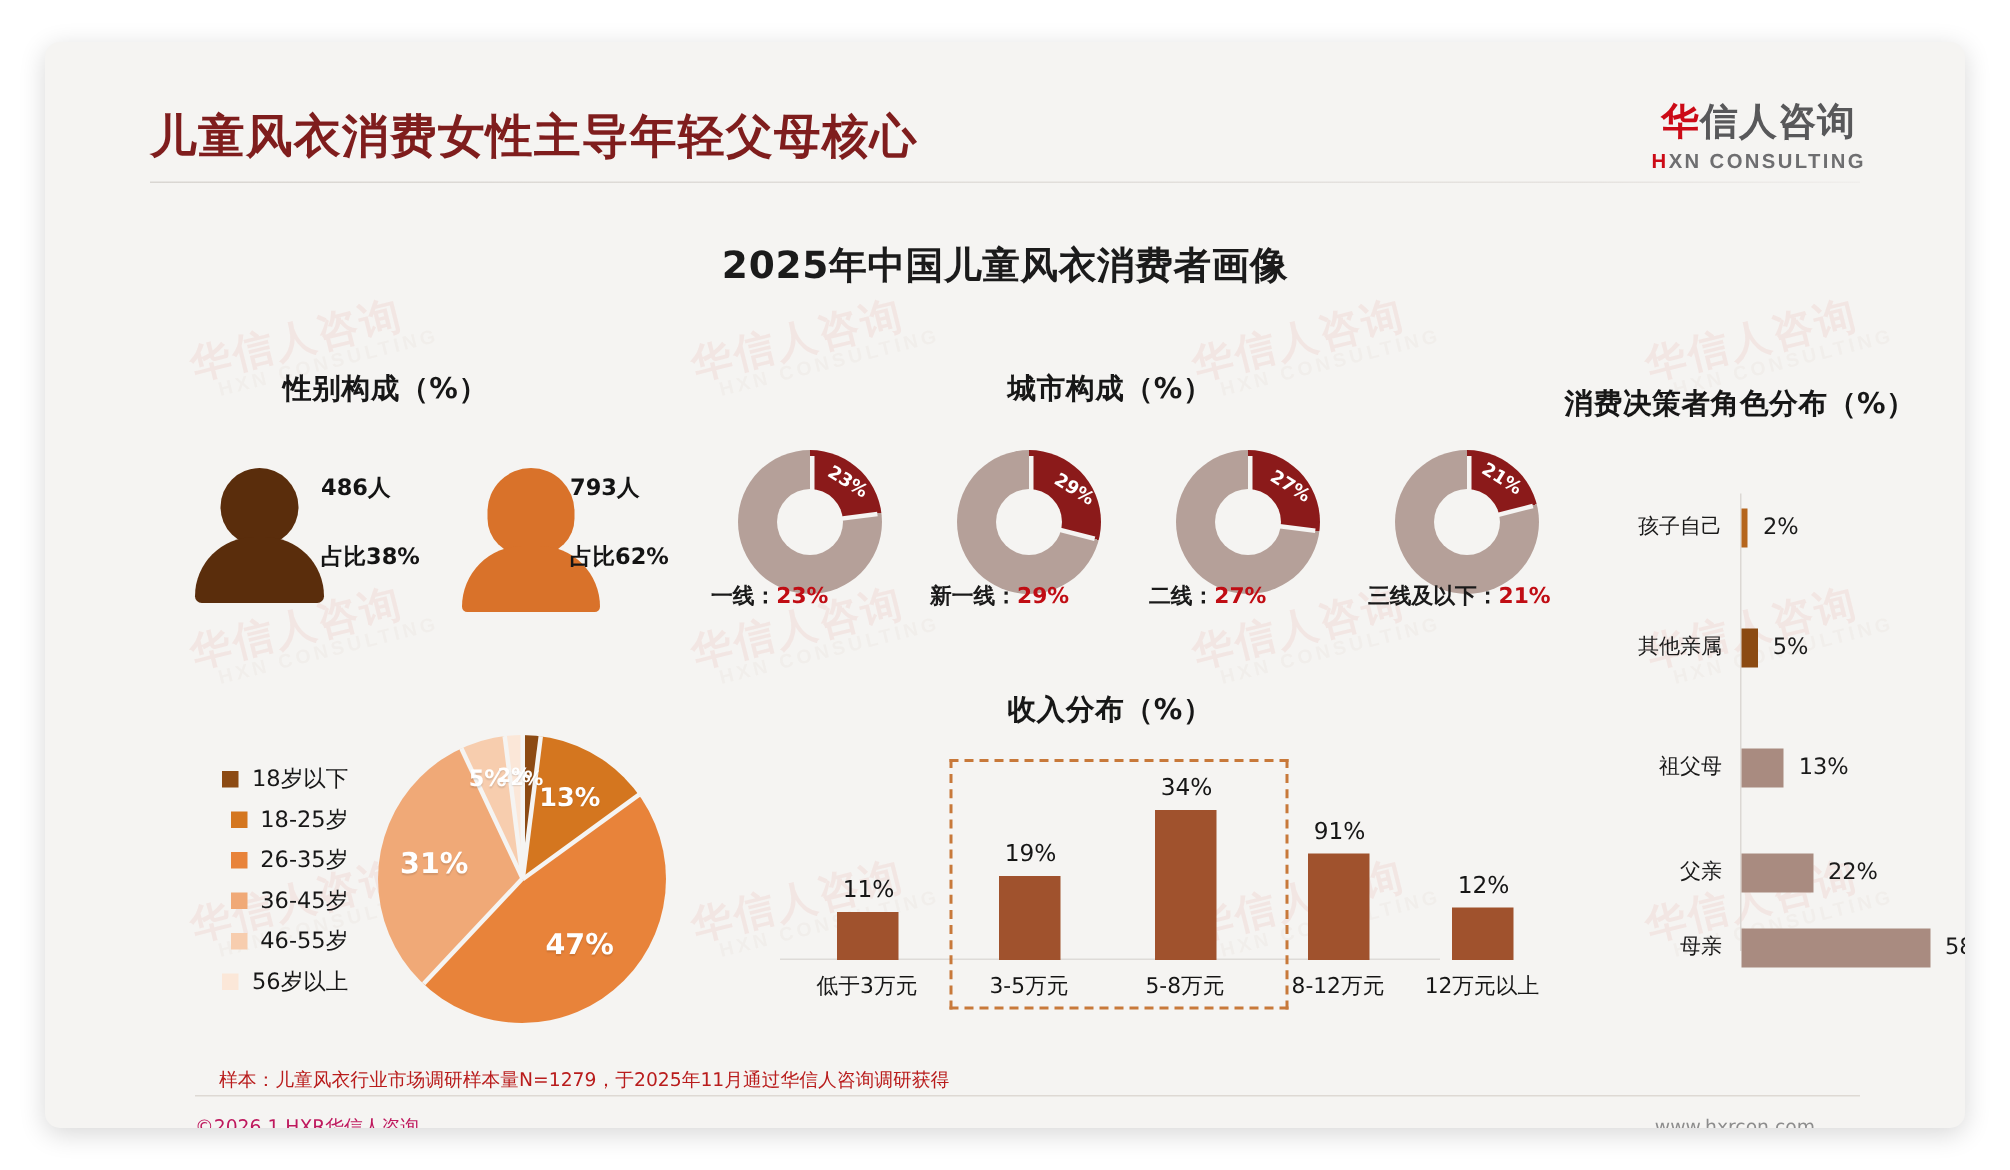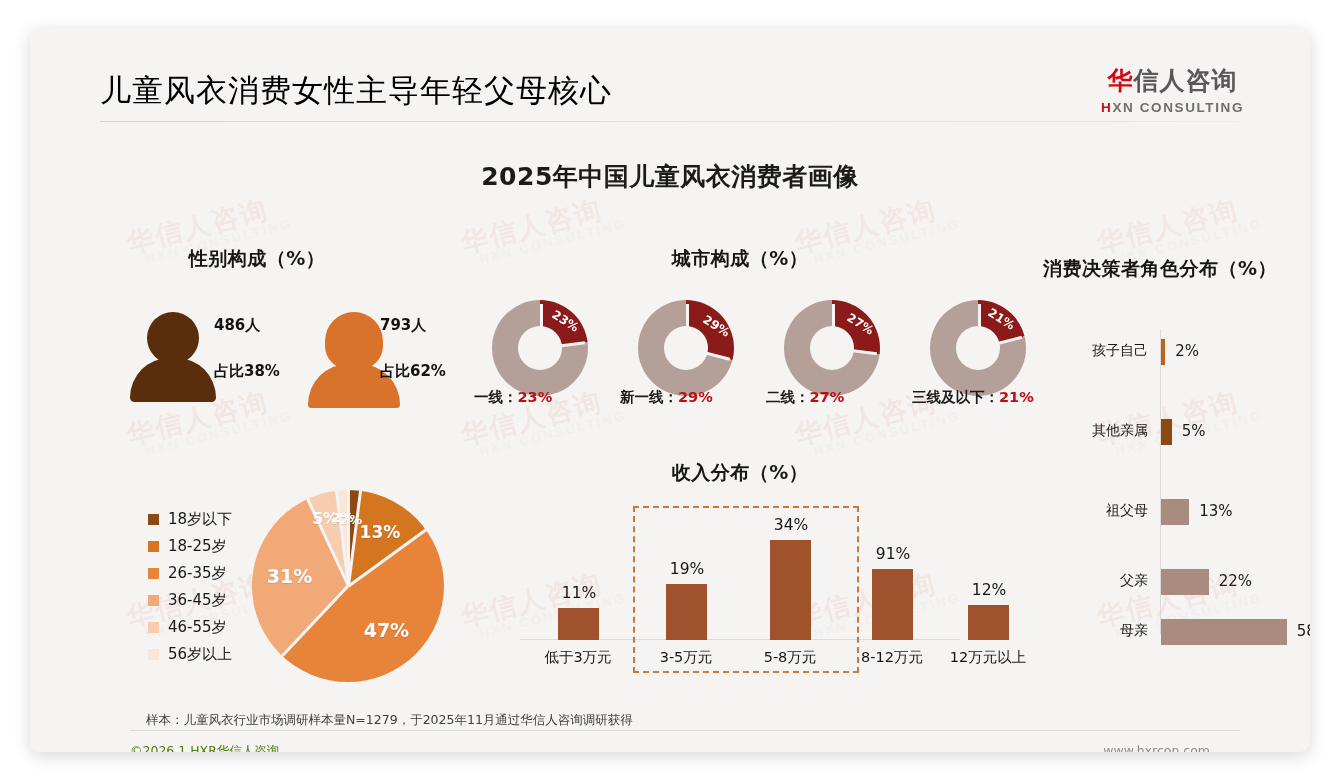--- a/index.html
+++ b/index.html
@@ -35,21 +35,21 @@
   .wm .en{
     display:block;
     margin-top:-6px;margin-left:14px;
     font-size:13px;font-weight:700;letter-spacing:2.5px;
     color:#eeeae6;
   }
 
   
   .title{
     position:absolute;left:70px;top:42px;
-    font-size:31px;font-weight:400;color:#000000;
+    font-size:31px;font-weight:700;color:#7f1d1d;
     letter-spacing:1px;
     font-family:"DejaVu Sans",sans-serif;
   }
   .hdr-rule{
     position:absolute;left:70px;top:93px;width:1140px;height:1px;
     background:linear-gradient(to right,#d9d6d2,#e6e3e0 85%,#f0eeec);
   }
   .logo{position:absolute;right:66px;top:36px;text-align:center;}
   .logo-cn{font-size:25px;font-weight:700;letter-spacing:1px;
     font-family:"DejaVu Sans",sans-serif;}
@@ -104,21 +104,21 @@
   .d-cap b{color:#c00d14;}
 
   
   #age-title{left:72px;top:392px;width:310px;}
   .pie{position:absolute;left:222px;top:462px;width:192px;height:192px;border-radius:50%;}
   .pie .sep{position:absolute;left:95px;top:0;width:2.6px;height:96px;
      background:#f5f4f2;transform-origin:50% 96px;}
   .pie-lbl{position:absolute;color:#fff;font-weight:700;
      font-family:"DejaVu Sans",sans-serif;text-shadow:0 1px 1px rgba(0,0,0,.12);}
   .legend{position:absolute;left:118px;top:478px;}
-  .leg-row{display:flex;align-items:center;height:27px;}
+  .leg-row{display:flex;align-items:center;height:27px;justify-content:flex-end;}
   .leg-sw{width:11px;height:11px;margin-right:9px;flex:0 0 auto;}
   .leg-tx{font-size:15px;color:#171717;font-family:"DejaVu Sans",sans-serif;}
 
   
   #income-title{left:490px;top:432px;width:440px;}
   .inc{position:absolute;left:490px;top:470px;width:440px;height:175px;}
   .inc-axis{position:absolute;left:0;bottom:33px;width:440px;height:1px;background:#dedbd8;}
   .bar{position:absolute;bottom:33px;width:41px;background:#a0522d;}
   .bar-v{position:absolute;font-size:15.5px;color:#161616;
      font-family:"DejaVu Sans",sans-serif;text-align:center;width:70px;}
@@ -131,24 +131,24 @@
   .dec{position:absolute;left:1000px;top:295px;width:270px;height:320px;}
   .dec-axis{position:absolute;left:130px;top:6px;width:1px;height:305px;background:#dcd8d4;}
   .dec-row{position:absolute;height:26px;left:0;width:270px;}
   .dec-name{position:absolute;right:152px;top:3px;font-size:14px;color:#1a1a1a;
      font-family:"DejaVu Sans",sans-serif;white-space:nowrap;}
   .dec-bar{position:absolute;left:131px;height:26px;background:#a98b80;}
   .dec-val{position:absolute;top:3px;font-size:15px;color:#1a1a1a;
      font-family:"DejaVu Sans",sans-serif;white-space:nowrap;}
 
   
-  .samp{position:absolute;left:116px;top:684px;font-size:12.5px;color:#404040;
+  .samp{position:absolute;left:116px;top:684px;font-size:12.5px;color:#b91c1c;
      font-family:"DejaVu Sans",sans-serif;}
   .ft-rule{position:absolute;left:100px;top:702px;width:1110px;height:1px;background:#ded9d4;}
-  .ft-l{position:absolute;left:100px;top:715px;font-size:12.5px;color:#4d7c0f;
+  .ft-l{position:absolute;left:100px;top:715px;font-size:12.5px;color:#be185d;
      font-family:"DejaVu Sans",sans-serif;}
   .ft-r{position:absolute;right:100px;top:715px;font-size:12.5px;color:#8d8d8d;
      font-family:"DejaVu Sans",sans-serif;}
 </style>
 </head>
 <body>
 
 <div class="slide">
 
   <div class="wm" style="left:96px;top:178px;"><span class="cn">华信人咨询</span><span class="en">HXN CONSULTING</span></div>

